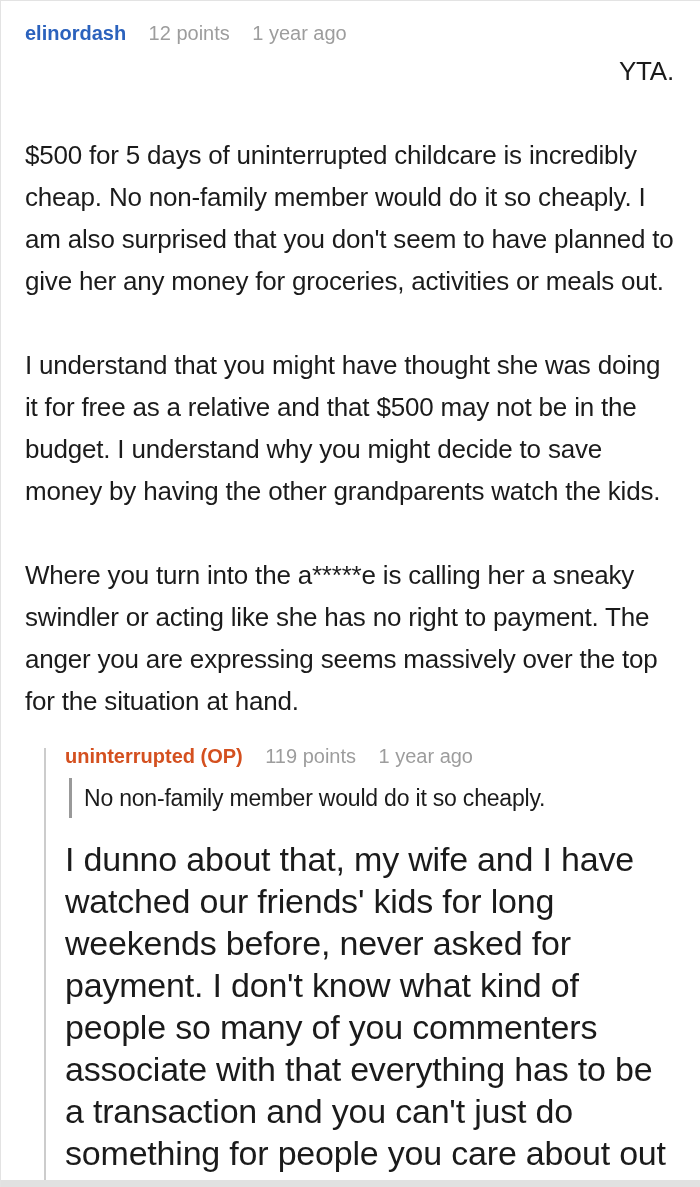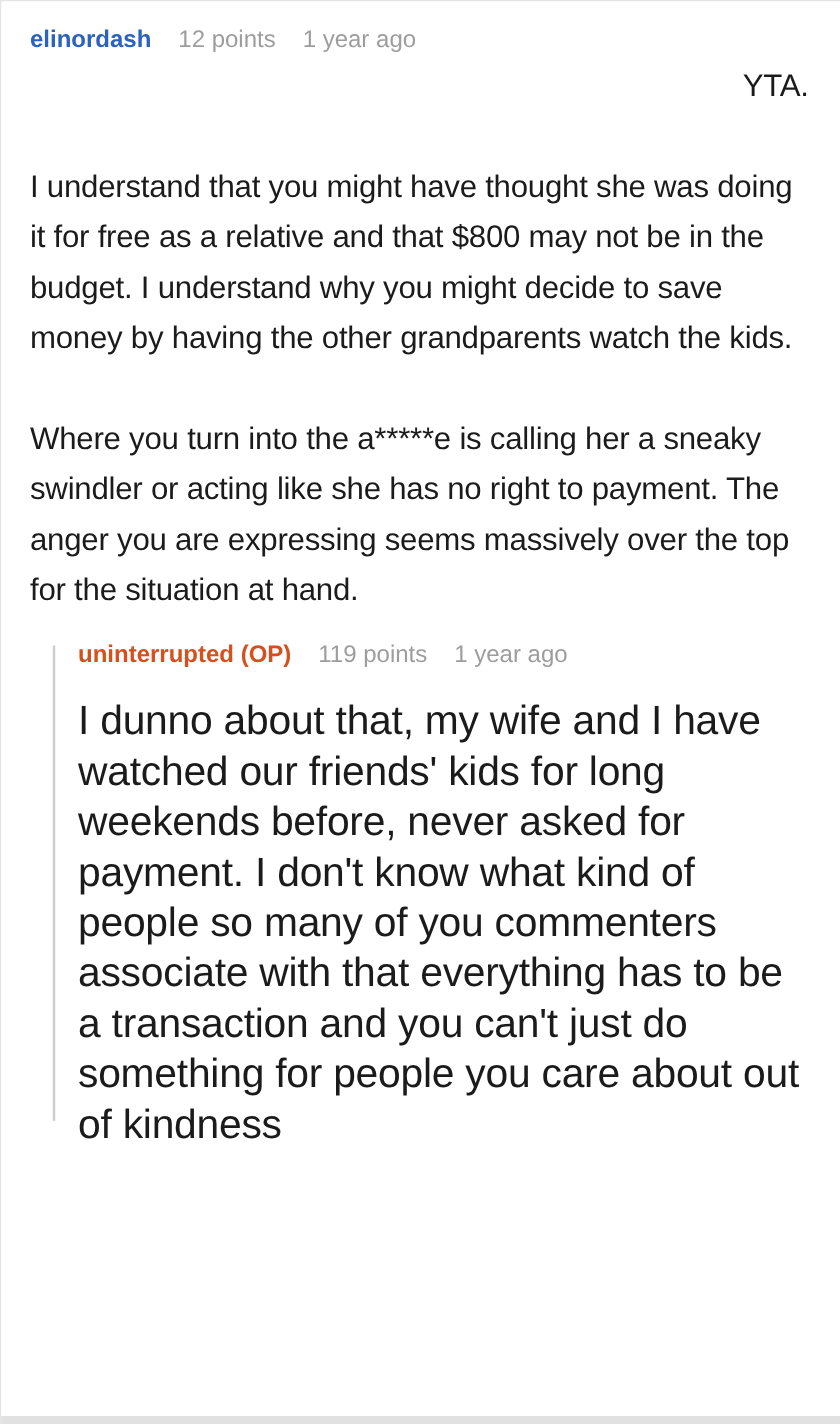--- a/index.html
+++ b/index.html
@@ -86,33 +86,35 @@
 
   <div class="comment">
     <div class="comment-header">
       <a class="author author-top">elinordash</a>
       <span class="meta">12 points</span>
       <span class="meta">1 year ago</span>
     </div>
 
     <div class="body-text">
       <p class="first">YTA.</p>
-      <p>I understand that you might have thought she was doing it for free as a relative and that $800 may not be in the budget. I understand why you might decide to save money by having the other grandparents watch the kids.</p>
+      <p>$500 for 5 days of uninterrupted childcare is incredibly cheap. No non-family member would do it so cheaply. I am also surprised that you don't seem to have planned to give her any money for groceries, activities or meals out.</p>
+      <p>I understand that you might have thought she was doing it for free as a relative and that $500 may not be in the budget. I understand why you might decide to save money by having the other grandparents watch the kids.</p>
       <p>Where you turn into the a*****e is calling her a sneaky swindler or acting like she has no right to payment. The anger you are expressing seems massively over the top for the situation at hand.</p>
     </div>
 
     <div class="reply">
       <div class="thread-line"></div>
 
       <div class="comment-header">
         <a class="author author-op">uninterrupted (OP)</a>
         <span class="meta">119 points</span>
         <span class="meta">1 year ago</span>
       </div>
 
+      <blockquote>No non-family member would do it so cheaply.</blockquote>
 
       <div class="body-text">
         <p>I dunno about that, my wife and I have watched our friends' kids for long weekends before, never asked for payment. I don't know what kind of people so many of you commenters associate with that everything has to be a transaction and you can't just do something for people you care about out of kindness</p>
       </div>
     </div>
   </div>
 
   <div class="bottom-edge"></div>
 </div>
 

